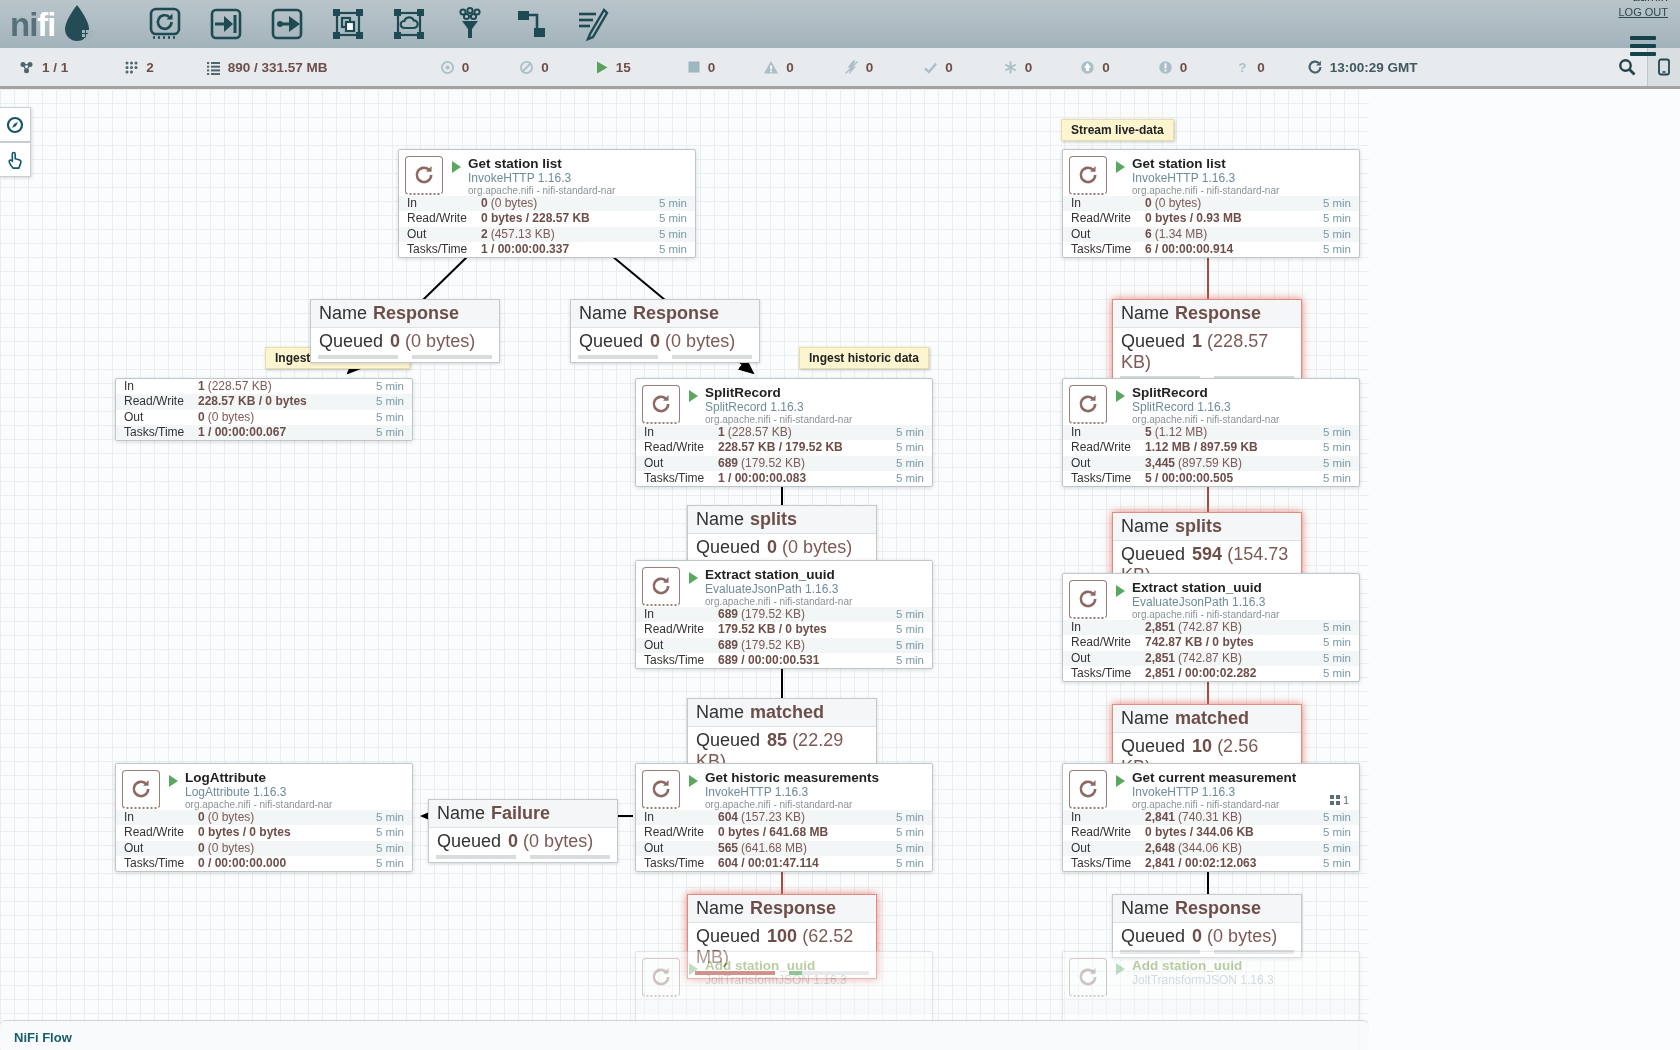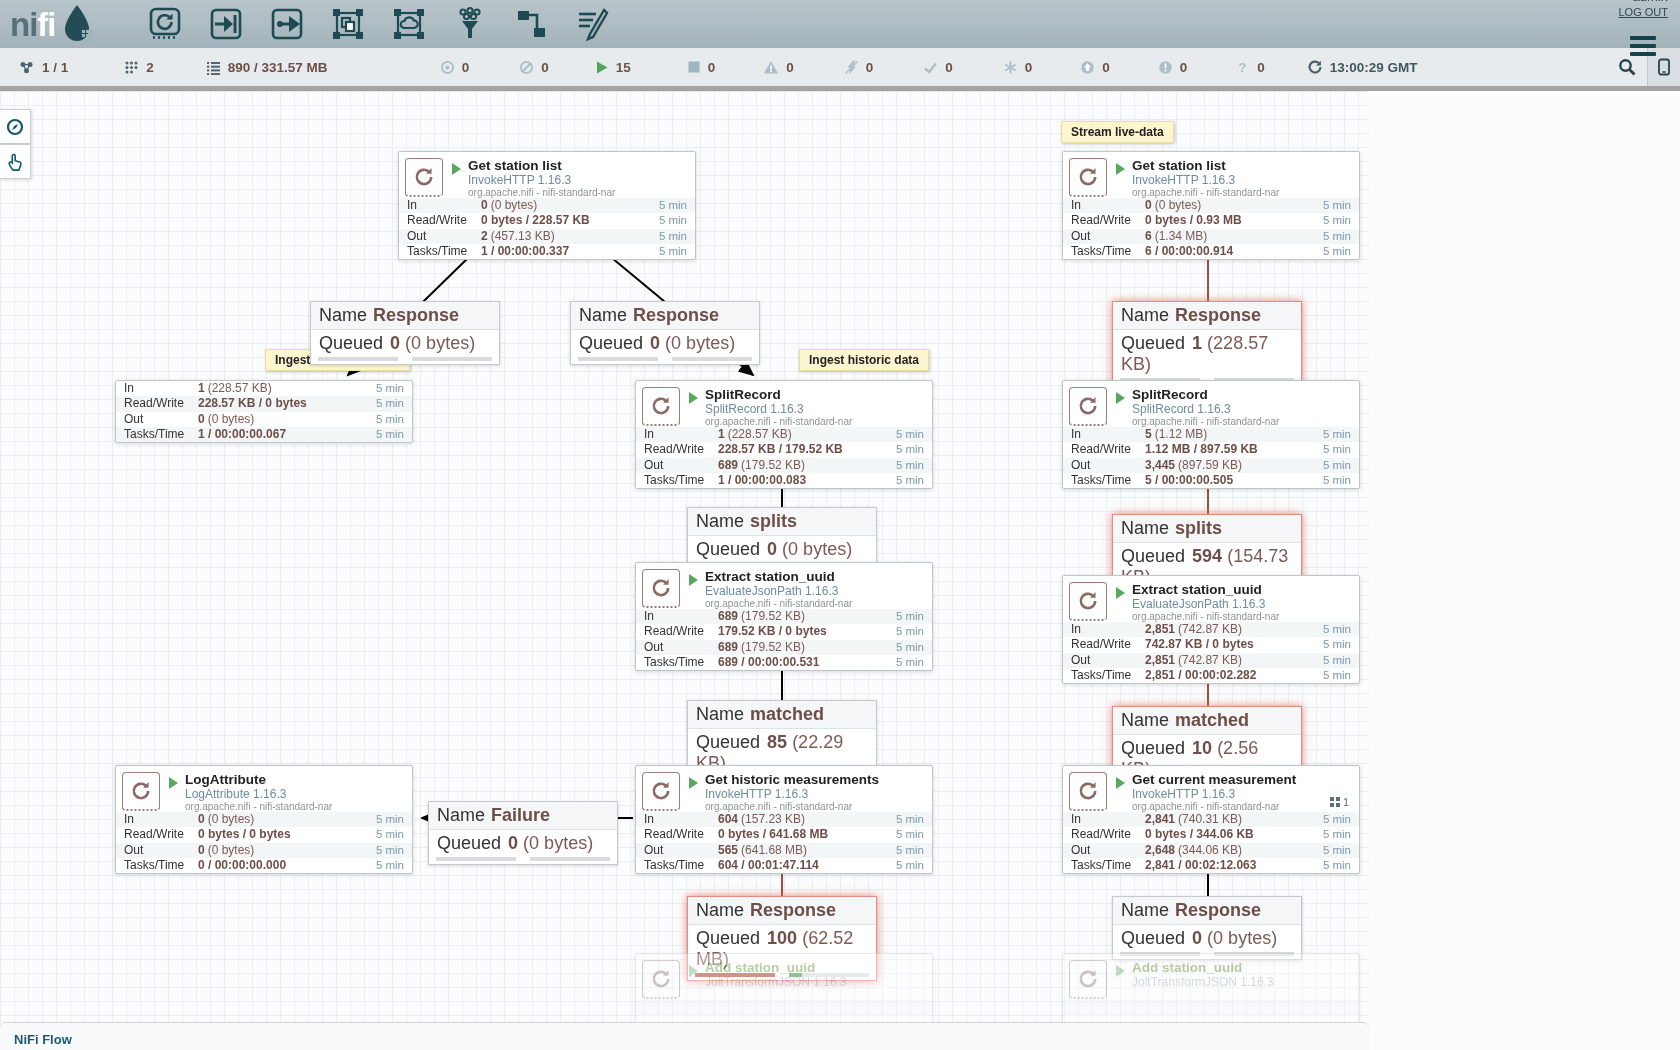--- a/index.html
+++ b/index.html
@@ -11,21 +11,21 @@
   .logo .t2{font-size:33px;font-weight:bold;color:#fff;letter-spacing:-1px;line-height:40px;}
   .toolbar{display:flex;align-items:center;gap:23px;margin-left:48px;}
   .tb-icon{width:38px;height:38px;display:flex;align-items:center;justify-content:center;cursor:grab;}
   .hdr-right{margin-left:auto;display:flex;align-items:center;margin-right:12px;gap:14px;flex-direction:column;}
   .hdr-user{display:flex;flex-direction:column;align-items:flex-end;gap:2px;}
   .hdr-user .u{font-size:13px;color:#31474e;}
   .hdr-user .lo{font-size:11px;color:#31474e;text-decoration:underline;cursor:pointer;}
   .burger{display:flex;flex-direction:column;gap:4px;cursor:pointer;padding:4px;}
   .burger span{display:block;width:26px;height:4px;background:#16424c;border-radius:1px;}
   
-  .statusbar{height:38px;background:#e7ebed;border-bottom:5px solid #a3a3a3;display:flex;align-items:center;font-size:13.5px;}
+  .statusbar{height:38px;background:#e7ebed;border-bottom:3px solid #a3a3a3;display:flex;align-items:center;font-size:13.5px;}
   .sb-item{display:inline-flex;align-items:center;gap:7px;}
   .sb-count{font-weight:bold;color:#6e4e49;}
   .sb-time{font-weight:600;color:#42585f;}
   .sb-right{margin-left:auto;display:flex;align-items:stretch;height:100%;}
   .sb-search{width:40px;display:flex;align-items:center;justify-content:center;cursor:pointer;}
   .sb-btn{width:32px;display:flex;align-items:center;justify-content:center;background:#d8dee1;border-left:1px solid #c0c8cc;cursor:pointer;}
   
   .canvas{position:relative;width:1369px;height:964px;overflow:hidden;background-color:#fbfcfd;
     background-image:linear-gradient(#e9eef1 1px,transparent 1px),linear-gradient(90deg,#e9eef1 1px,transparent 1px);
     background-size:14px 14px;}

